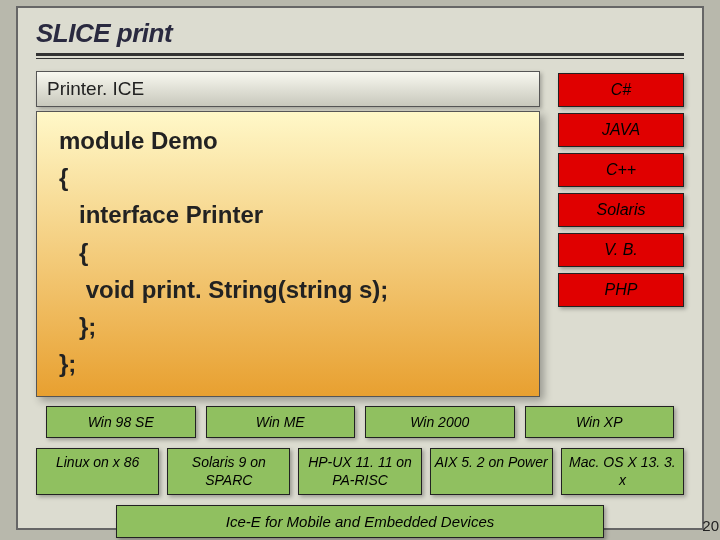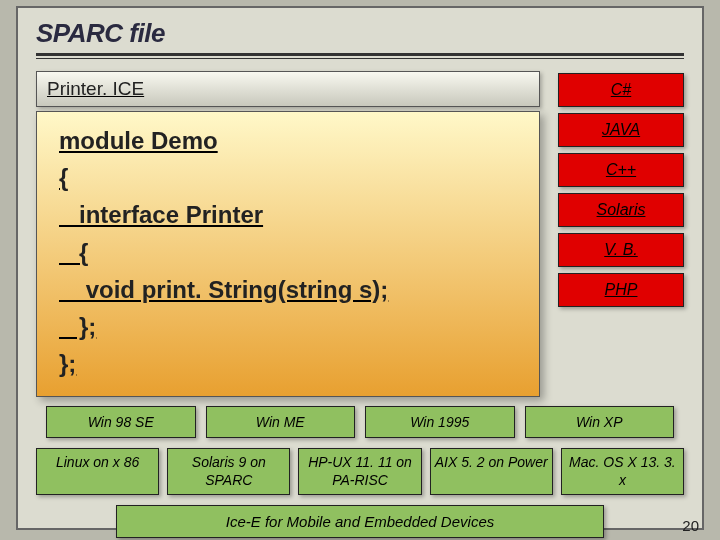--- a/index.html
+++ b/index.html
@@ -33,21 +33,20 @@
   .title-underline {
     border-top: 3px solid #333;
     border-bottom: 1px solid #333;
     height: 6px;
     margin-top: 2px;
     margin-bottom: 12px;
   }
   .main-area {
     display: flex;
     gap: 18px;
-    text-decoration: underline;
   }
   .code-col {
     flex: 1;
   }
   .code-title-bar {
     background: linear-gradient(to bottom, #f8f8f0 0%, #c8c8bc 100%);
     border: 1px solid #555;
     padding: 6px 10px;
     font-size: 19px;
     font-family: Arial, sans-serif;
@@ -123,32 +122,32 @@
     text-align: center;
     font-size: 15px;
     font-style: italic;
     color: #000;
     padding: 7px 16px;
     font-family: Arial, sans-serif;
     margin: 10px 80px 0 80px;
   }
   .page-num {
     position: absolute;
-    right: 21px;
+    right: 1px;
     bottom: 6px;
     font-size: 15px;
     color: #222;
     font-family: Arial, sans-serif;
   }
 </style>
 </head>
 <body>
 
 <div class="slide">
-  <div class="title">SPARC file</div>
+  <div class="title">SLICE print</div>
   <div class="title-underline"></div>
 
   <div class="main-area">
     <div class="code-col">
       <div class="code-title-bar">Printer. ICE</div>
       <div class="code-body">module Demo
 {
    interface Printer
    {
     void print. String(string s);
@@ -161,21 +160,21 @@
       <div class="lang-box">C++</div>
       <div class="lang-box">Solaris</div>
       <div class="lang-box">V. B.</div>
       <div class="lang-box">PHP</div>
     </div>
   </div>
 
   <div class="row4">
     <div class="os-box">Win 98 SE</div>
     <div class="os-box">Win ME</div>
-    <div class="os-box">Win 1995</div>
+    <div class="os-box">Win 2000</div>
     <div class="os-box">Win XP</div>
   </div>
 
   <div class="row5">
     <div class="os-box">Linux on
 x 86</div>
     <div class="os-box">Solaris 9 on
 SPARC</div>
     <div class="os-box">HP-UX 11. 11
 on PA-RISC</div>

